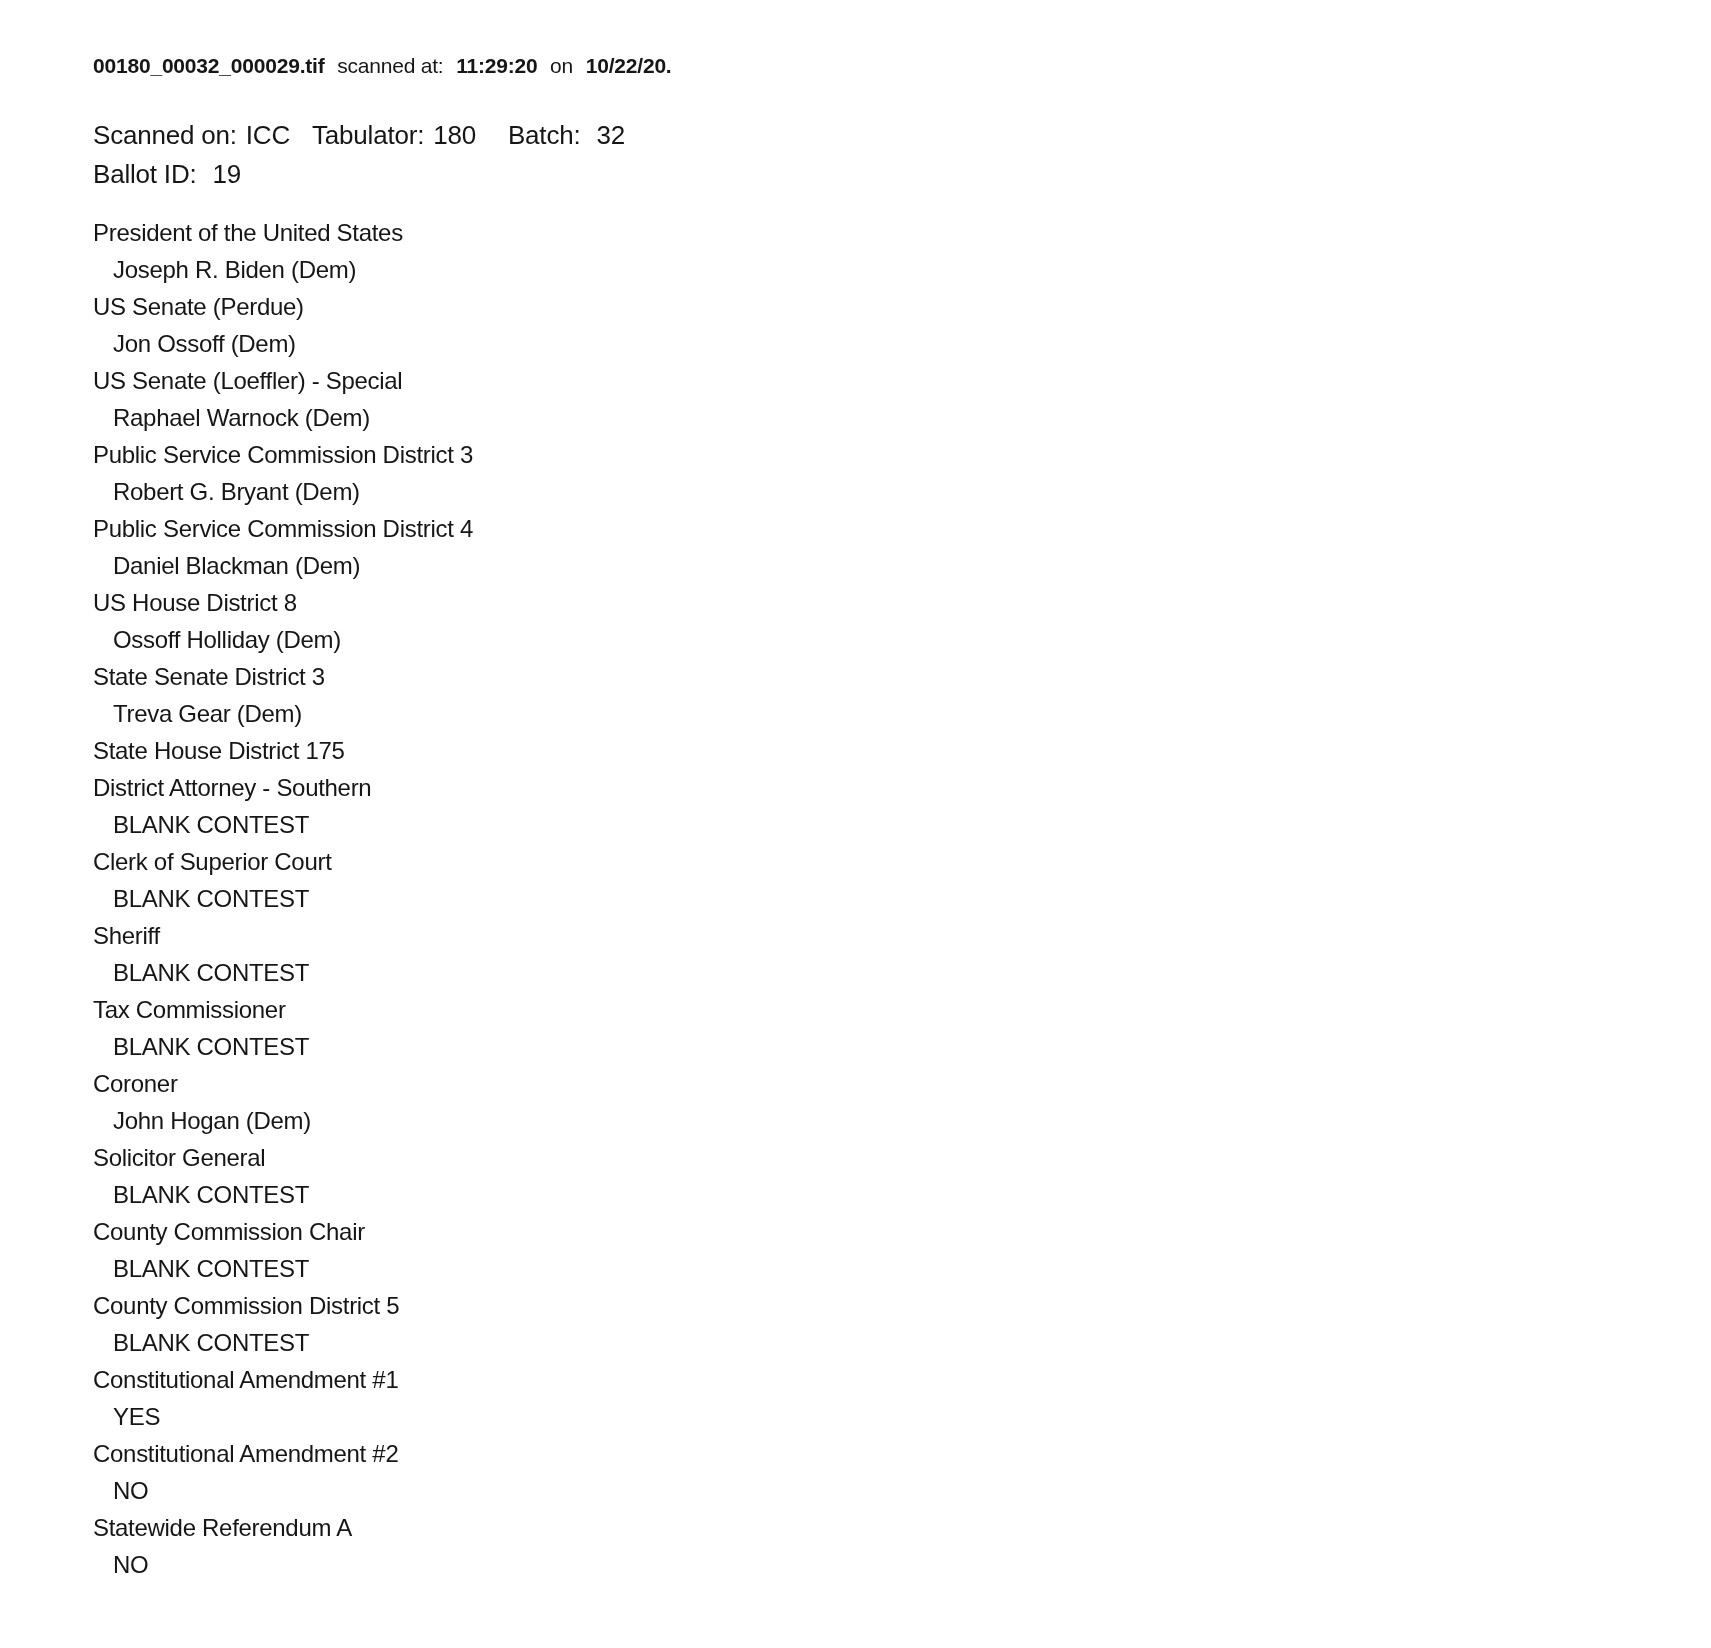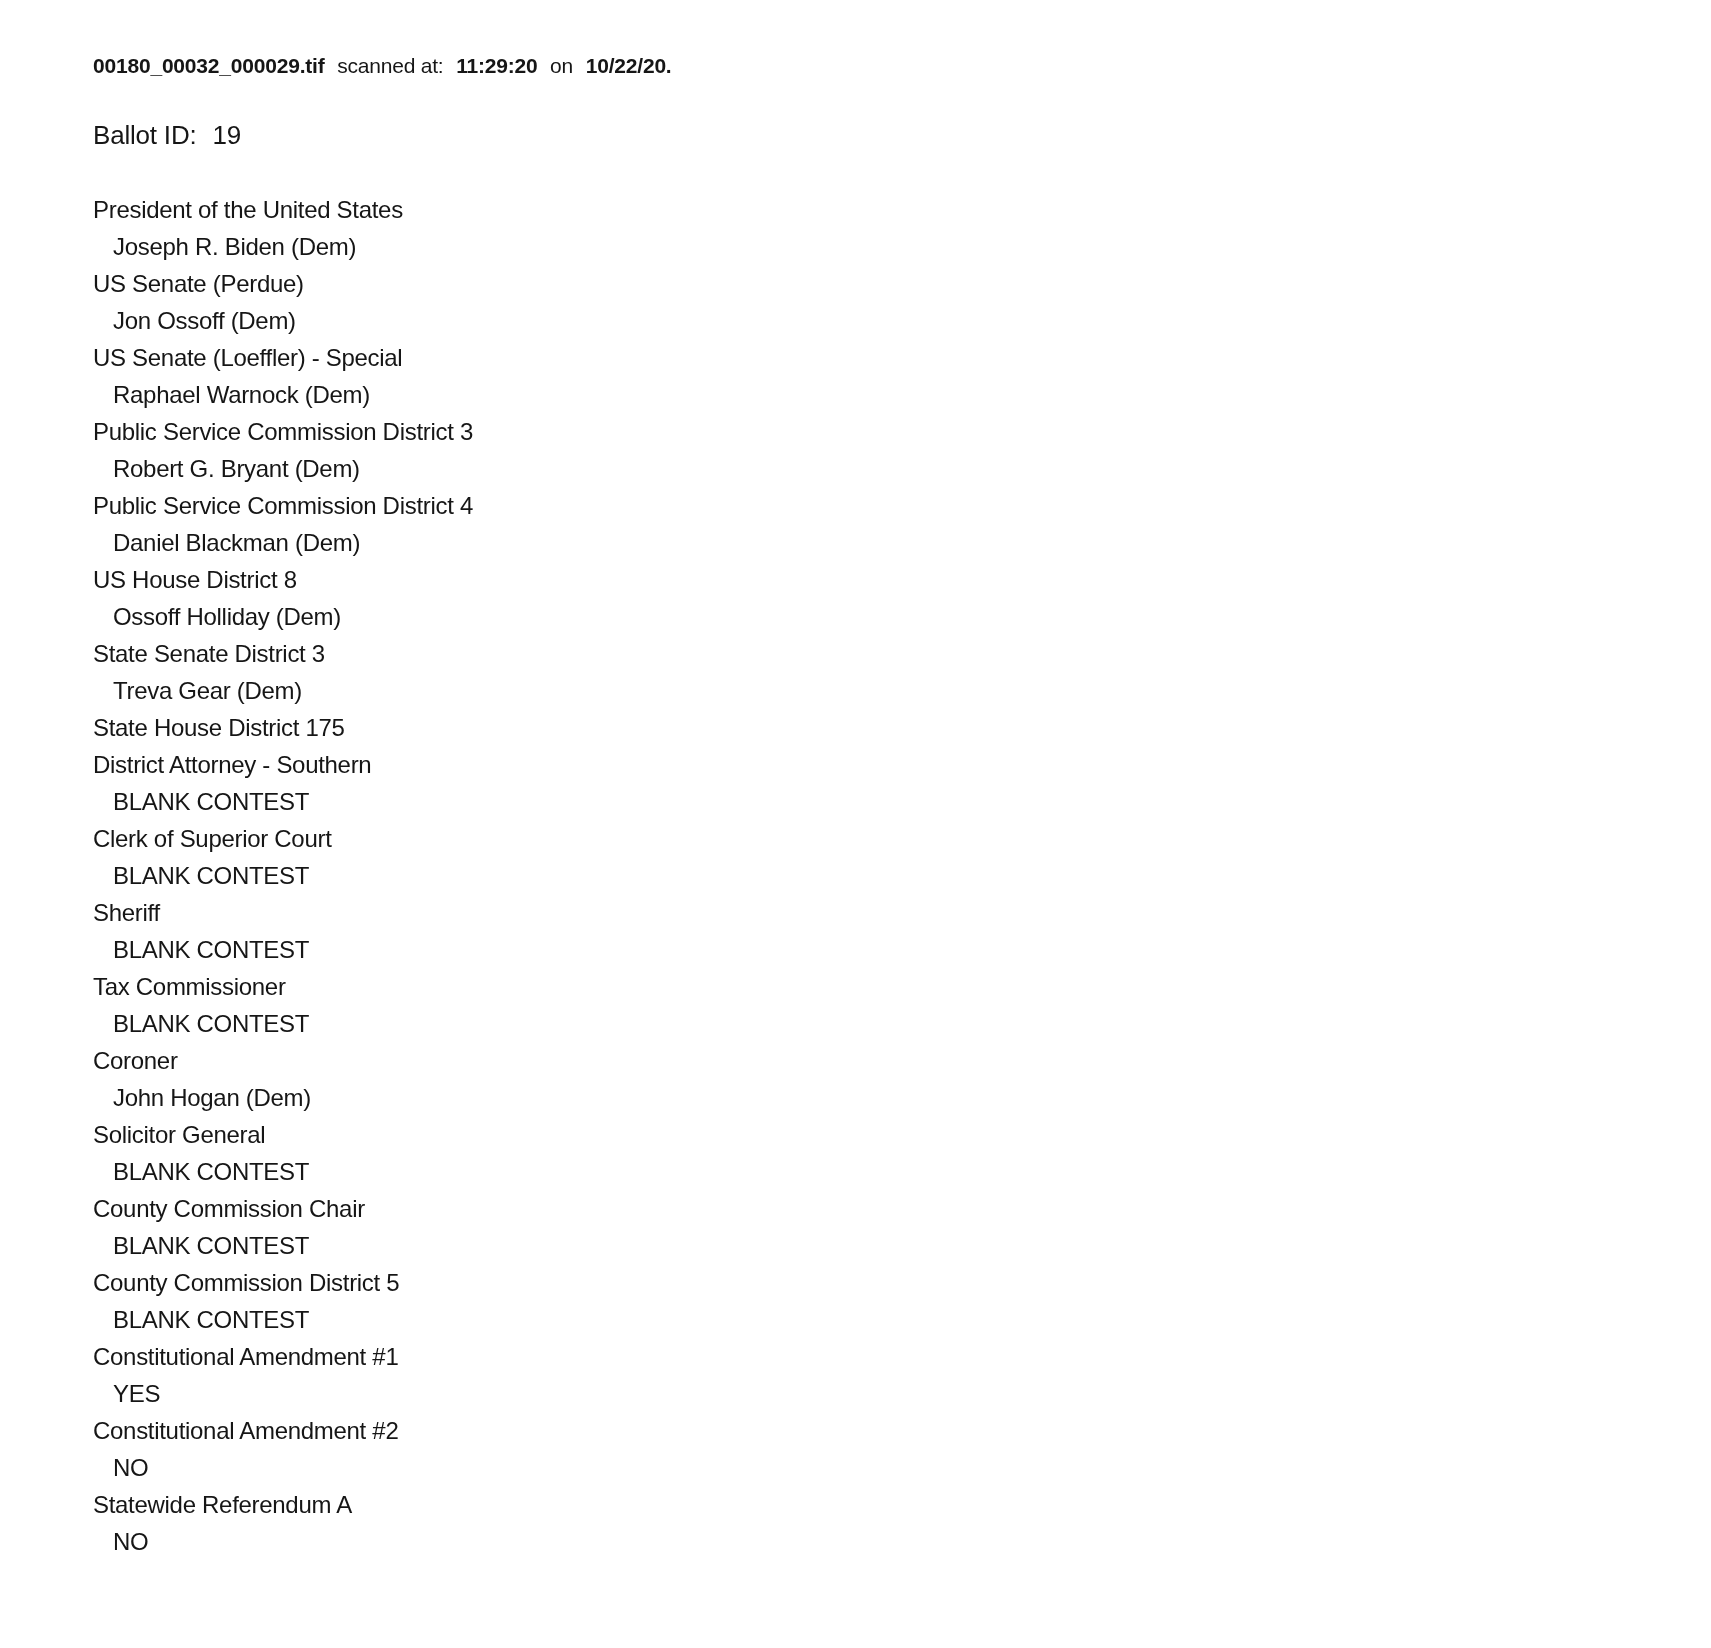--- a/index.html
+++ b/index.html
@@ -34,21 +34,21 @@
     font-size: 26px;
     line-height: 39px;
     letter-spacing: -0.2px;
   }
   .group { display: flex; align-items: baseline; }
   .group .lbl { margin-right: 9px; }
   .group-tabulator { margin-left: 22px; }
   .group-batch { margin-left: 32px; }
   .group-batch .lbl { margin-right: 16px; }
   .ballot-line .lbl { margin-right: 16px; }
-  .contest-list { margin-top: 36px; }
+  .contest-list { margin-top: 20px; }
   .contest-name {
     font-size: 24px;
     line-height: 37px;
     letter-spacing: -0.3px;
     white-space: pre;
   }
   .contest-selection {
     font-size: 24px;
     line-height: 37px;
     letter-spacing: -0.3px;
@@ -62,20 +62,34 @@
 <div class="page">
 
   <div class="scan-line">
     <span class="seg strong">00180_00032_000029.tif</span>
     <span class="seg">scanned at:</span>
     <span class="seg strong">11:29:20</span>
     <span class="seg">on</span>
     <span class="seg strong">10/22/20.</span>
   </div>
 
+  <div class="meta-line">
+    <span class="group group-scanner">
+      <span class="lbl">Scanned on:</span>
+      <span class="val">ICC</span>
+    </span>
+    <span class="group group-tabulator">
+      <span class="lbl">Tabulator:</span>
+      <span class="val">180</span>
+    </span>
+    <span class="group group-batch">
+      <span class="lbl">Batch:</span>
+      <span class="val">32</span>
+    </span>
+  </div>
 
   <div class="meta-line ballot-line">
     <span class="lbl">Ballot ID:</span>
     <span class="val">19</span>
   </div>
 
   <div class="contest-list">
   <div class="contest-row">
     <div class="contest-name">President of the United States</div>
     <div class="contest-selection">Joseph R. Biden (Dem)</div>

